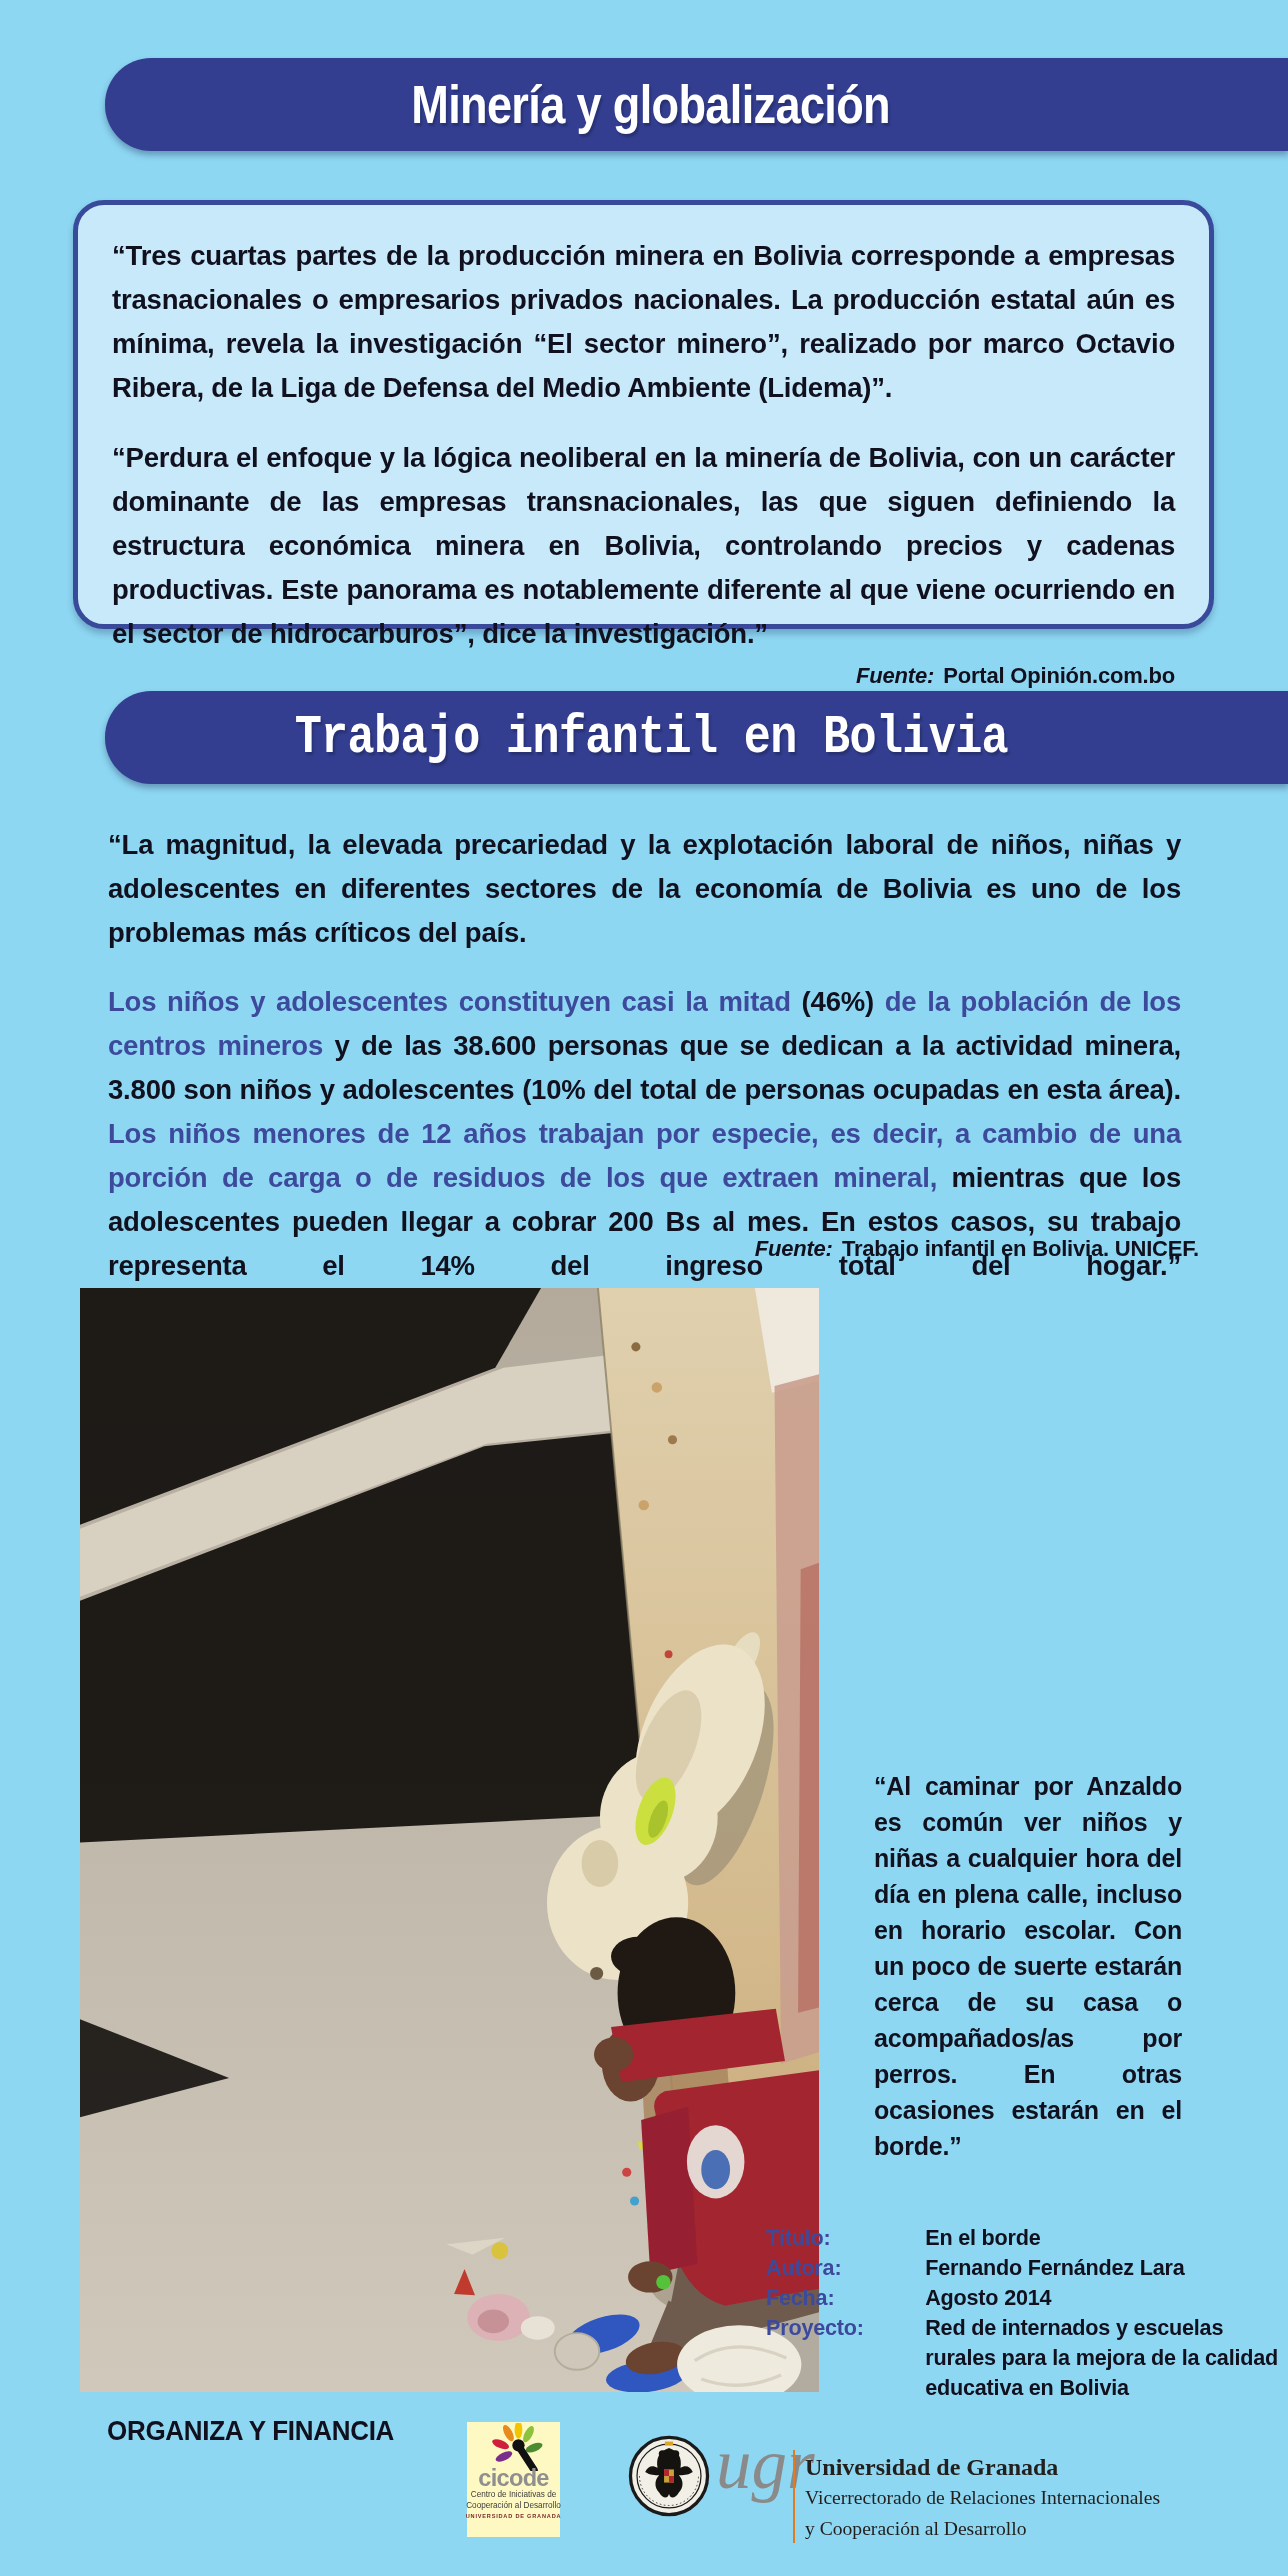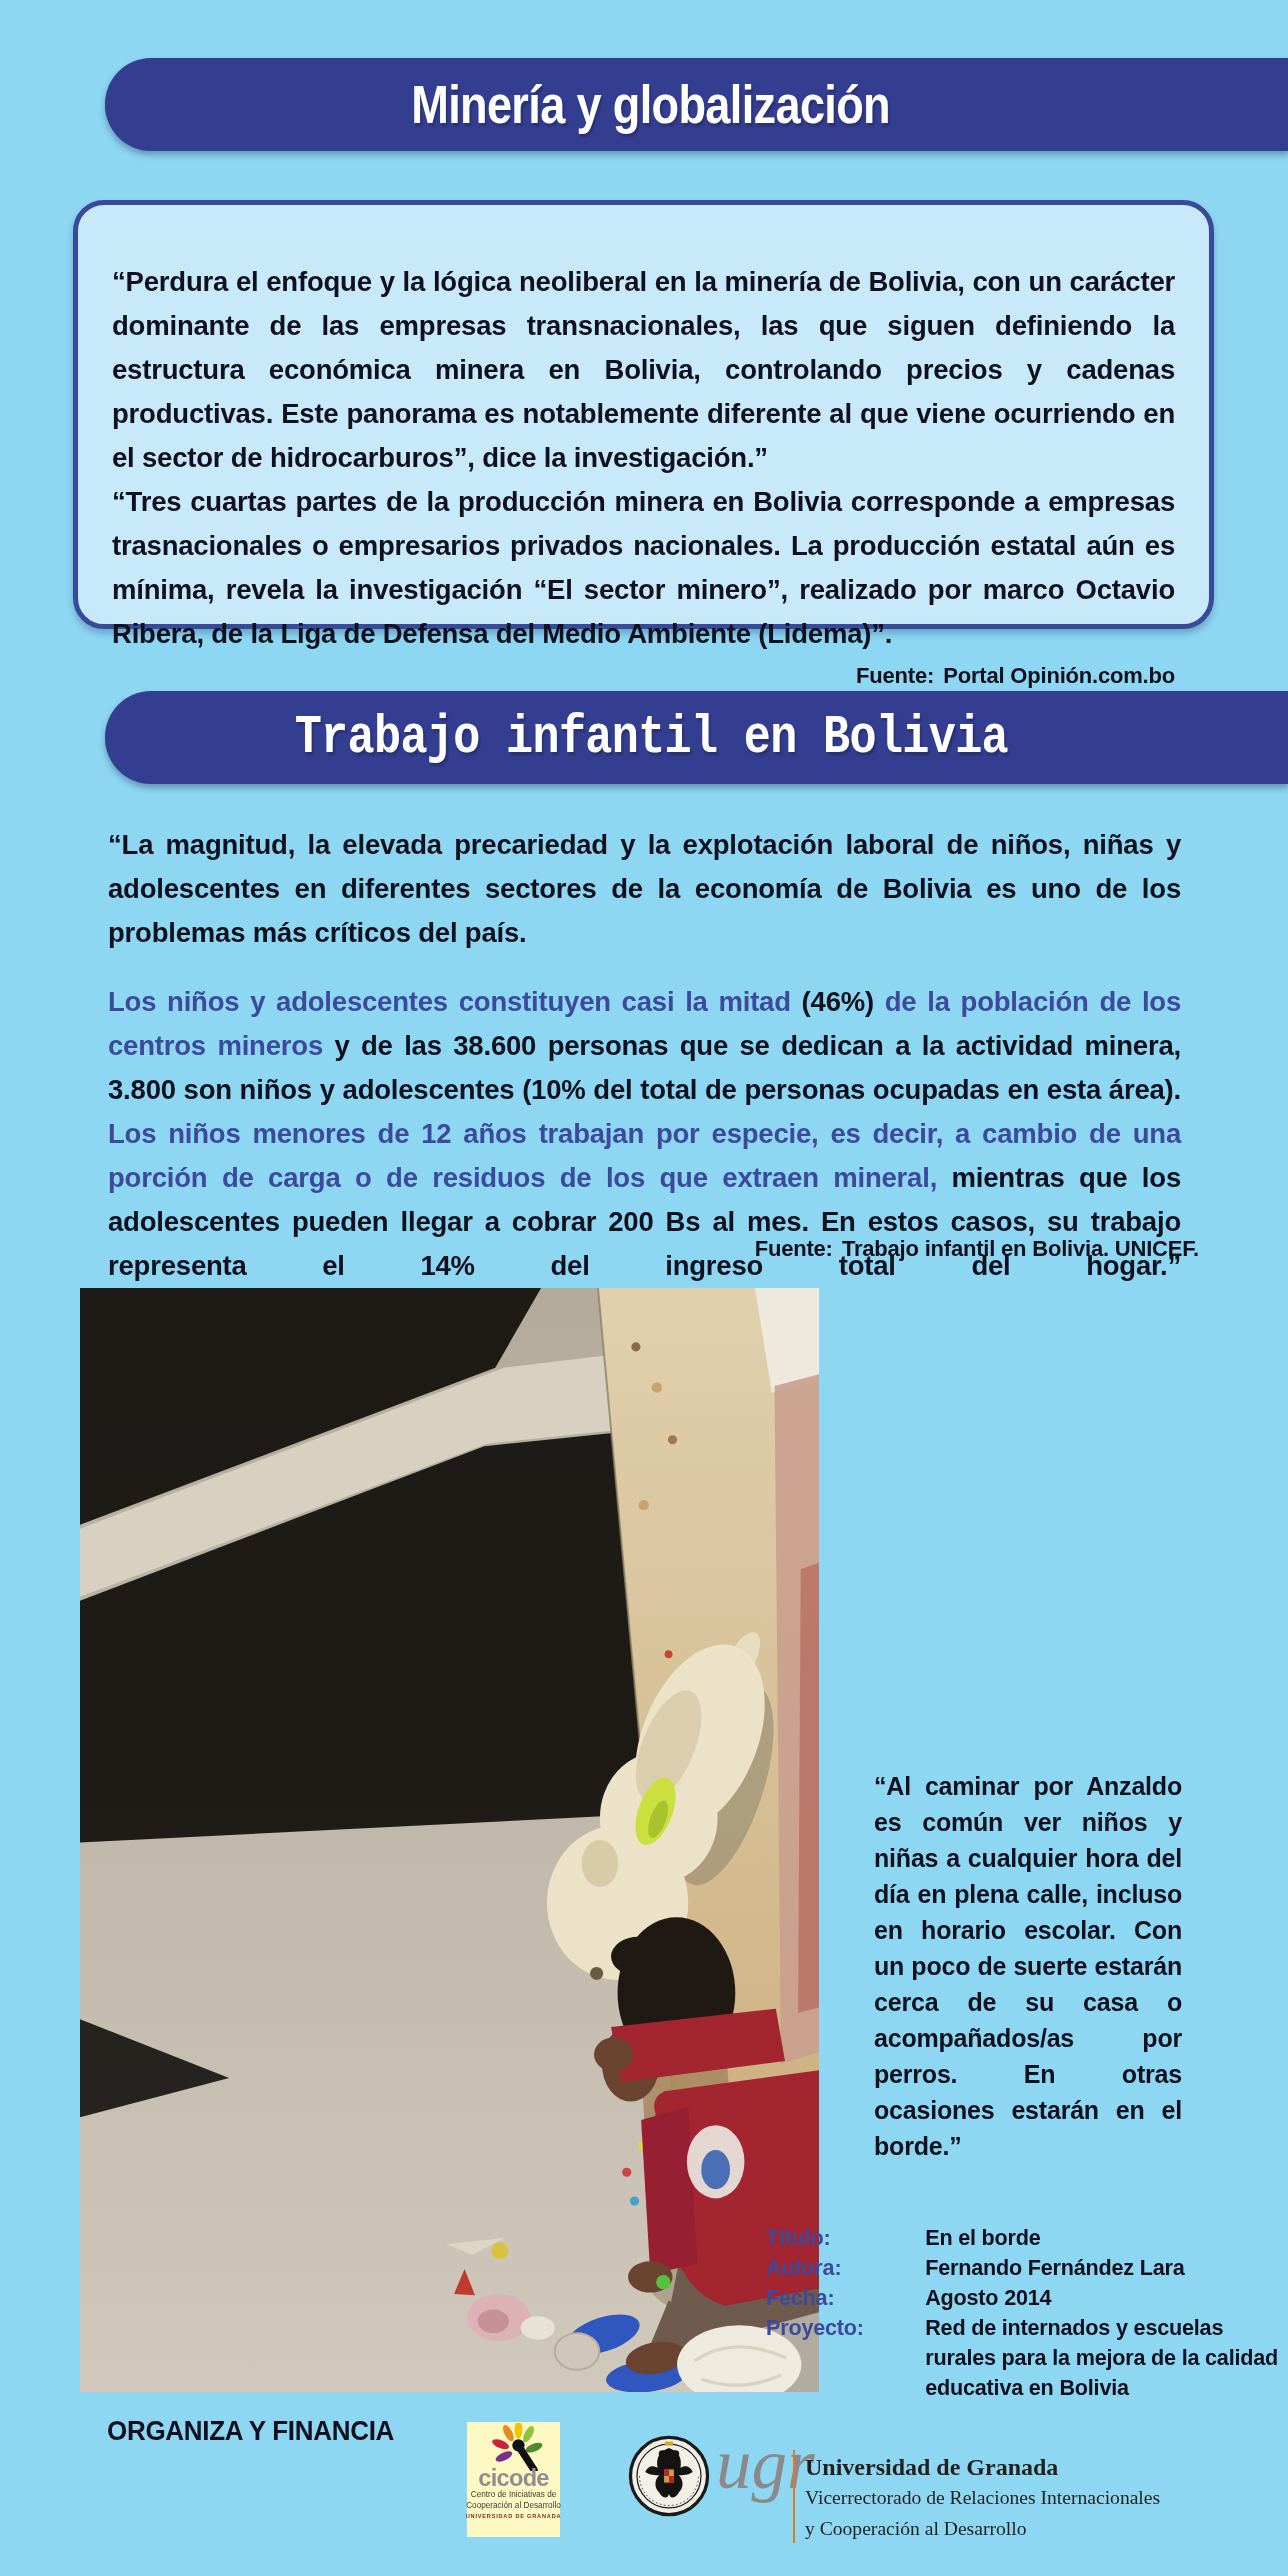--- a/index.html
+++ b/index.html
@@ -31,21 +31,21 @@
   }
   .body-text{
     font-size:27.5px;line-height:44px;font-weight:700;letter-spacing:-0.2px;
     text-align:justify;margin:0;
   }
   .quote-box .p2{margin-top:26px;}
   .source-line{
     font-size:22px;font-weight:700;text-align:right;margin-top:6.5px;
     letter-spacing:-0.2px;
   }
-  .source-line .src-label{margin-right:9.2px;}
+  .source-line .src-label{margin-right:9.2px;font-style:italic;}
   #section2-text{
     position:absolute;left:108px;top:823px;width:1073px;
   }
   #section2-text .p2{margin-top:25px;text-align-last:justify;}
   .c-blue{color:#3d4a9c;}
   .c-black{color:#10101e;}
   #source2{
     position:absolute;left:108px;top:1229px;width:1091px;
   }
   #street-photo{
@@ -100,22 +100,22 @@
   #ugr-text .ugr-dept{font-size:19.6px;line-height:31px;}
 </style>
 </head>
 <body>
 
 <div class="banner" id="banner1">
   <span class="title">Minería y globalización</span>
 </div>
 
 <div class="quote-box">
+  <p class="body-text p1">“Tres cuartas partes de la producción minera en Bolivia corresponde a empresas trasnacionales o empresarios privados nacionales. La producción estatal aún es mínima, revela la investigación “El sector minero”, realizado por marco Octavio Ribera, de la Liga de Defensa del Medio Ambiente (Lidema)”.</p>
   <p class="body-text p2">“Perdura el enfoque y la lógica neoliberal en la minería de Bolivia, con un carácter dominante de las empresas transnacionales, las que siguen definiendo la estructura económica minera en Bolivia, controlando precios y cadenas productivas. Este panorama es notablemente diferente al que viene ocurriendo en el sector de hidrocarburos”, dice la investigación.”</p>
-  <p class="body-text p1">“Tres cuartas partes de la producción minera en Bolivia corresponde a empresas trasnacionales o empresarios privados nacionales. La producción estatal aún es mínima, revela la investigación “El sector minero”, realizado por marco Octavio Ribera, de la Liga de Defensa del Medio Ambiente (Lidema)”.</p>
   <div class="source-line">
     <span class="src-label">Fuente:</span><span>Portal Opinión.com.bo</span>
   </div>
 </div>
 
 <div class="banner" id="banner2">
   <span class="title">Trabajo infantil en Bolivia</span>
 </div>
 
 <div id="section2-text">

